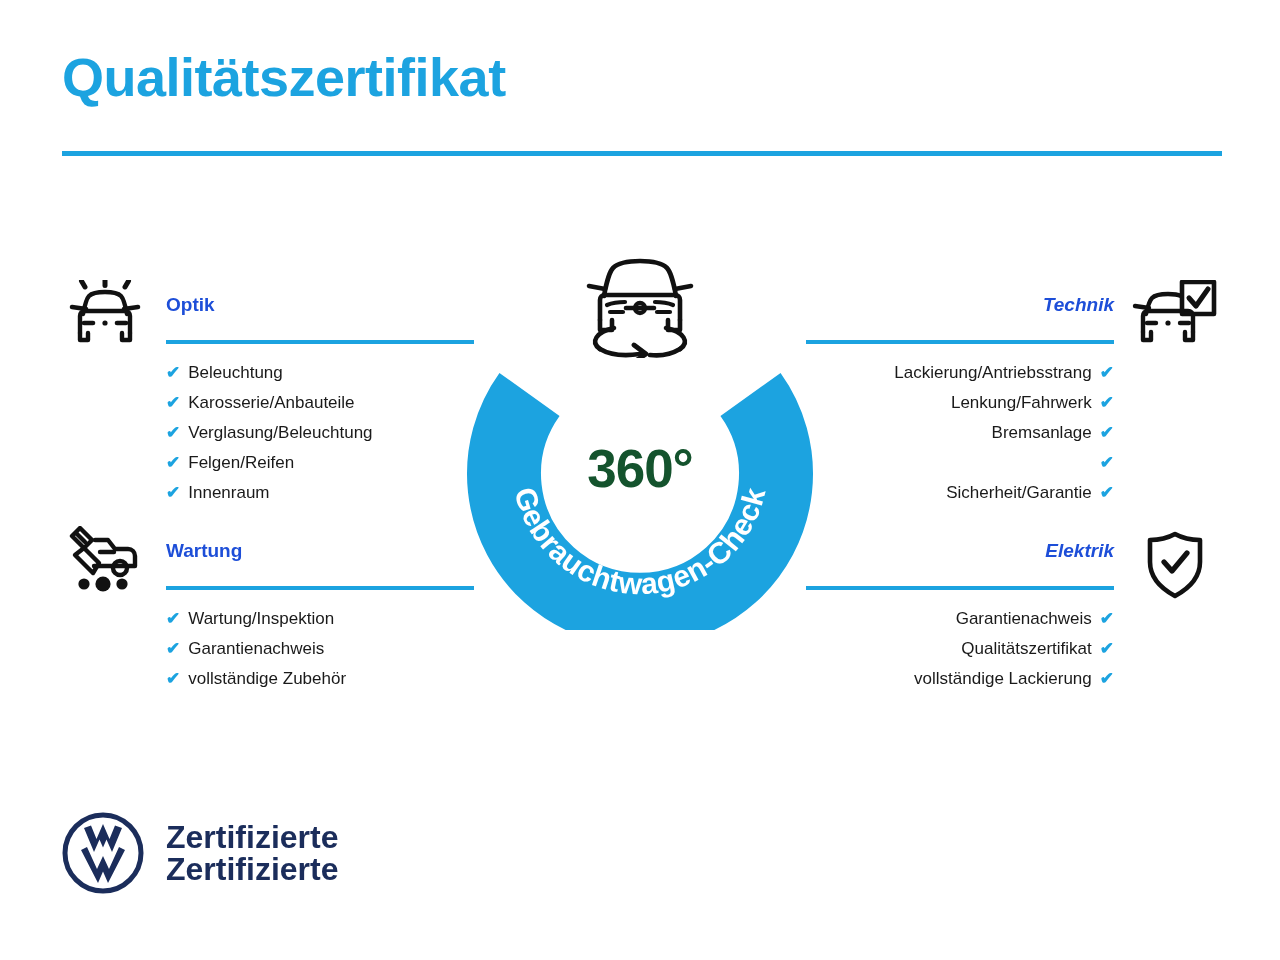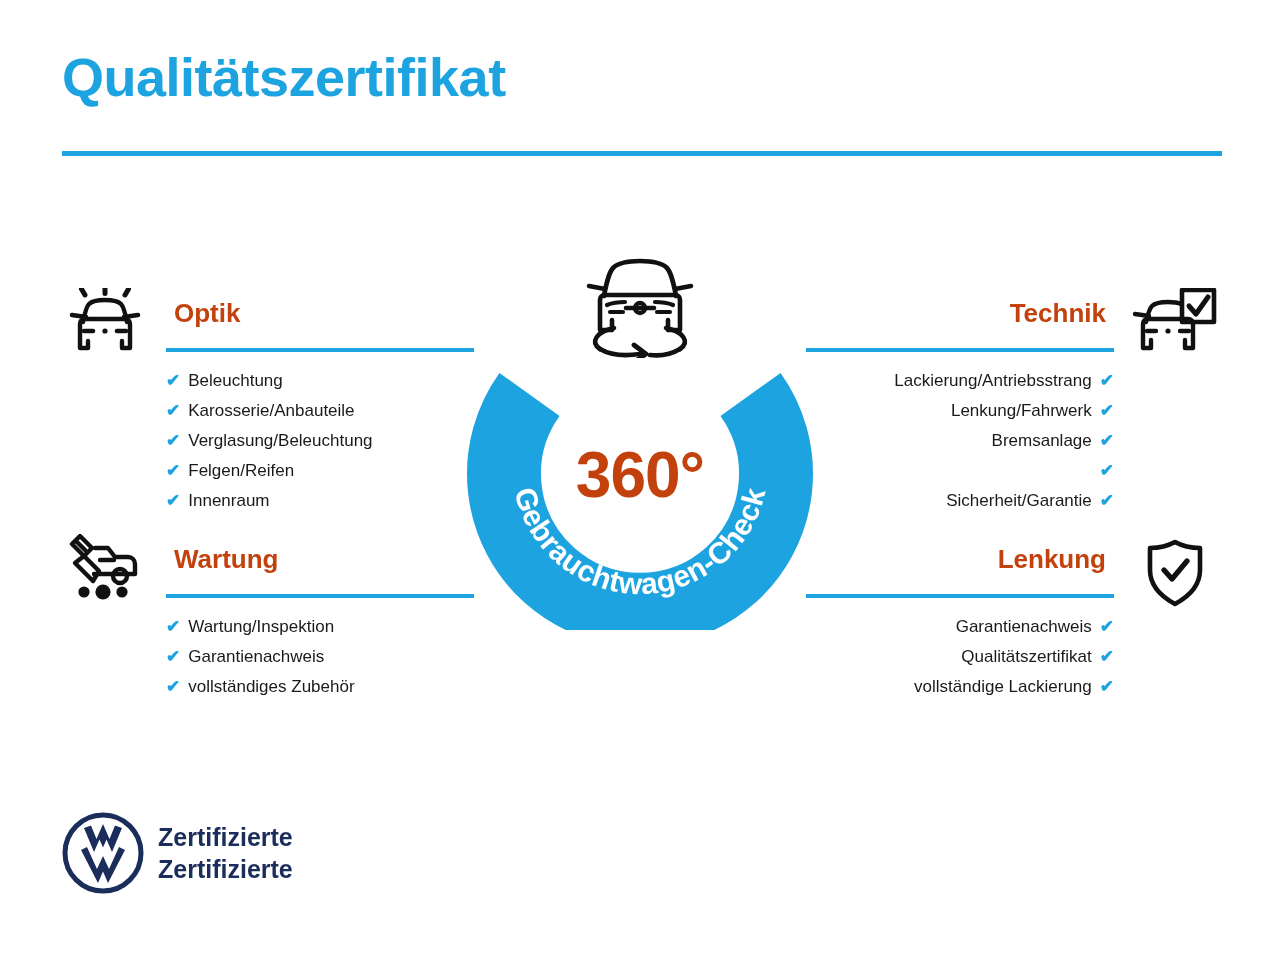--- a/index.html
+++ b/index.html
@@ -46,28 +46,28 @@
   .col-left  { left: 62px; }
   .col-right { left: 798px; }
 
   .section { position: relative; }
 
   .section-head {
     position: relative;
     height: 56px;
   }
   .section-title {
-    font-size: 26px;
-    font-weight: bold;
-    color: #c2410c;
+    font-size: 19px;
+    font-weight: bold;
+    color: #1d4ed8;
     line-height: 34px;
-    margin: 8px;
+    margin: 0;
   }
   .col-left .section-title  { text-align: left;  padding-left: 104px; }
-  .col-right .section-title { text-align: right; padding-right: 104px; }
+  .col-right .section-title { text-align: right; padding-right: 104px; font-style: italic; }
 
   .section-rule {
     position: absolute;
     bottom: 0;
     height: 4px;
     background: #1CA3E0;
     width: 308px;
   }
   .col-left .section-rule  { left: 104px; }
   .col-right .section-rule { right: 104px; }
@@ -133,45 +133,45 @@
     top: 52px;
     width: 348px;
     height: 328px;
   }
   .badge-center-text {
     position: absolute;
     left: 0;
     top: 188px;
     width: 348px;
     text-align: center;
-    font-size: 64px;
-    font-weight: bold;
-    color: #c2410c;
+    font-size: 53px;
+    font-weight: bold;
+    color: #14532d;
     letter-spacing: -1px;
   }
   .badge-car {
     position: absolute;
     left: 108px;
     top: 0px;
     width: 132px;
     height: 108px;
   }
 
   
   .footer {
     position: absolute;
     left: 62px;
     top: 812px;
     display: flex;
     align-items: center;
   }
   .vw-logo { width: 82px; height: 82px; flex: 0 0 auto; }
   .footer-text {
-    margin-left: 14px;
-    font-size: 25px;
+    margin-left: 22px;
+    font-size: 32px;
     font-weight: bold;
     color: #1B2D5B;
     line-height: 32px;
   }
 </style>
 </head>
 <body>
 
 <div class="header">
   <h1 class="page-title">Qualitätszertifikat</h1>
@@ -248,21 +248,21 @@
       <li class="item">
         <span class="check">✔</span>
         <span class="item-label">Wartung/Inspektion</span>
       </li>
       <li class="item">
         <span class="check">✔</span>
         <span class="item-label">Garantienachweis</span>
       </li>
       <li class="item">
         <span class="check">✔</span>
-        <span class="item-label">vollständiges Zubehör</span>
+        <span class="item-label">vollständige Zubehör</span>
       </li>
     </ul>
   </div>
 </div>
 
 <div class="col col-right" style="top:0;height:960px;">
 
   <div class="section" id="sec-technik">
     <div class="section-head">
       <span class="section-icon">
@@ -306,21 +306,21 @@
   </div>
 
   <div class="section" id="sec-garantie">
     <div class="section-head">
       <span class="section-icon" style="top:-4px;">
         <svg viewBox="0 0 86 70" width="86" height="70" fill="none" stroke="#111" stroke-width="4.6" stroke-linecap="round" stroke-linejoin="round">
           <path d="M43 4 C52 9 62 10 68 10 L68 32 C68 48 56 59 43 66 C30 59 18 48 18 32 L18 10 C24 10 34 9 43 4 Z"></path>
           <path d="M32 32 L40 41 L55 23" stroke-width="5.2"></path>
         </svg>
       </span>
-      <h2 class="section-title">Lenkung</h2>
+      <h2 class="section-title">Elektrik</h2>
       <div class="section-rule"></div>
     </div>
     <ul class="item-list list-pad-left">
       <li class="item">
         <span class="check">✔</span>
         <span class="item-label">Garantienachweis</span>
       </li>
       <li class="item">
         <span class="check">✔</span>
         <span class="item-label">Qualitätszertifikat</span>

